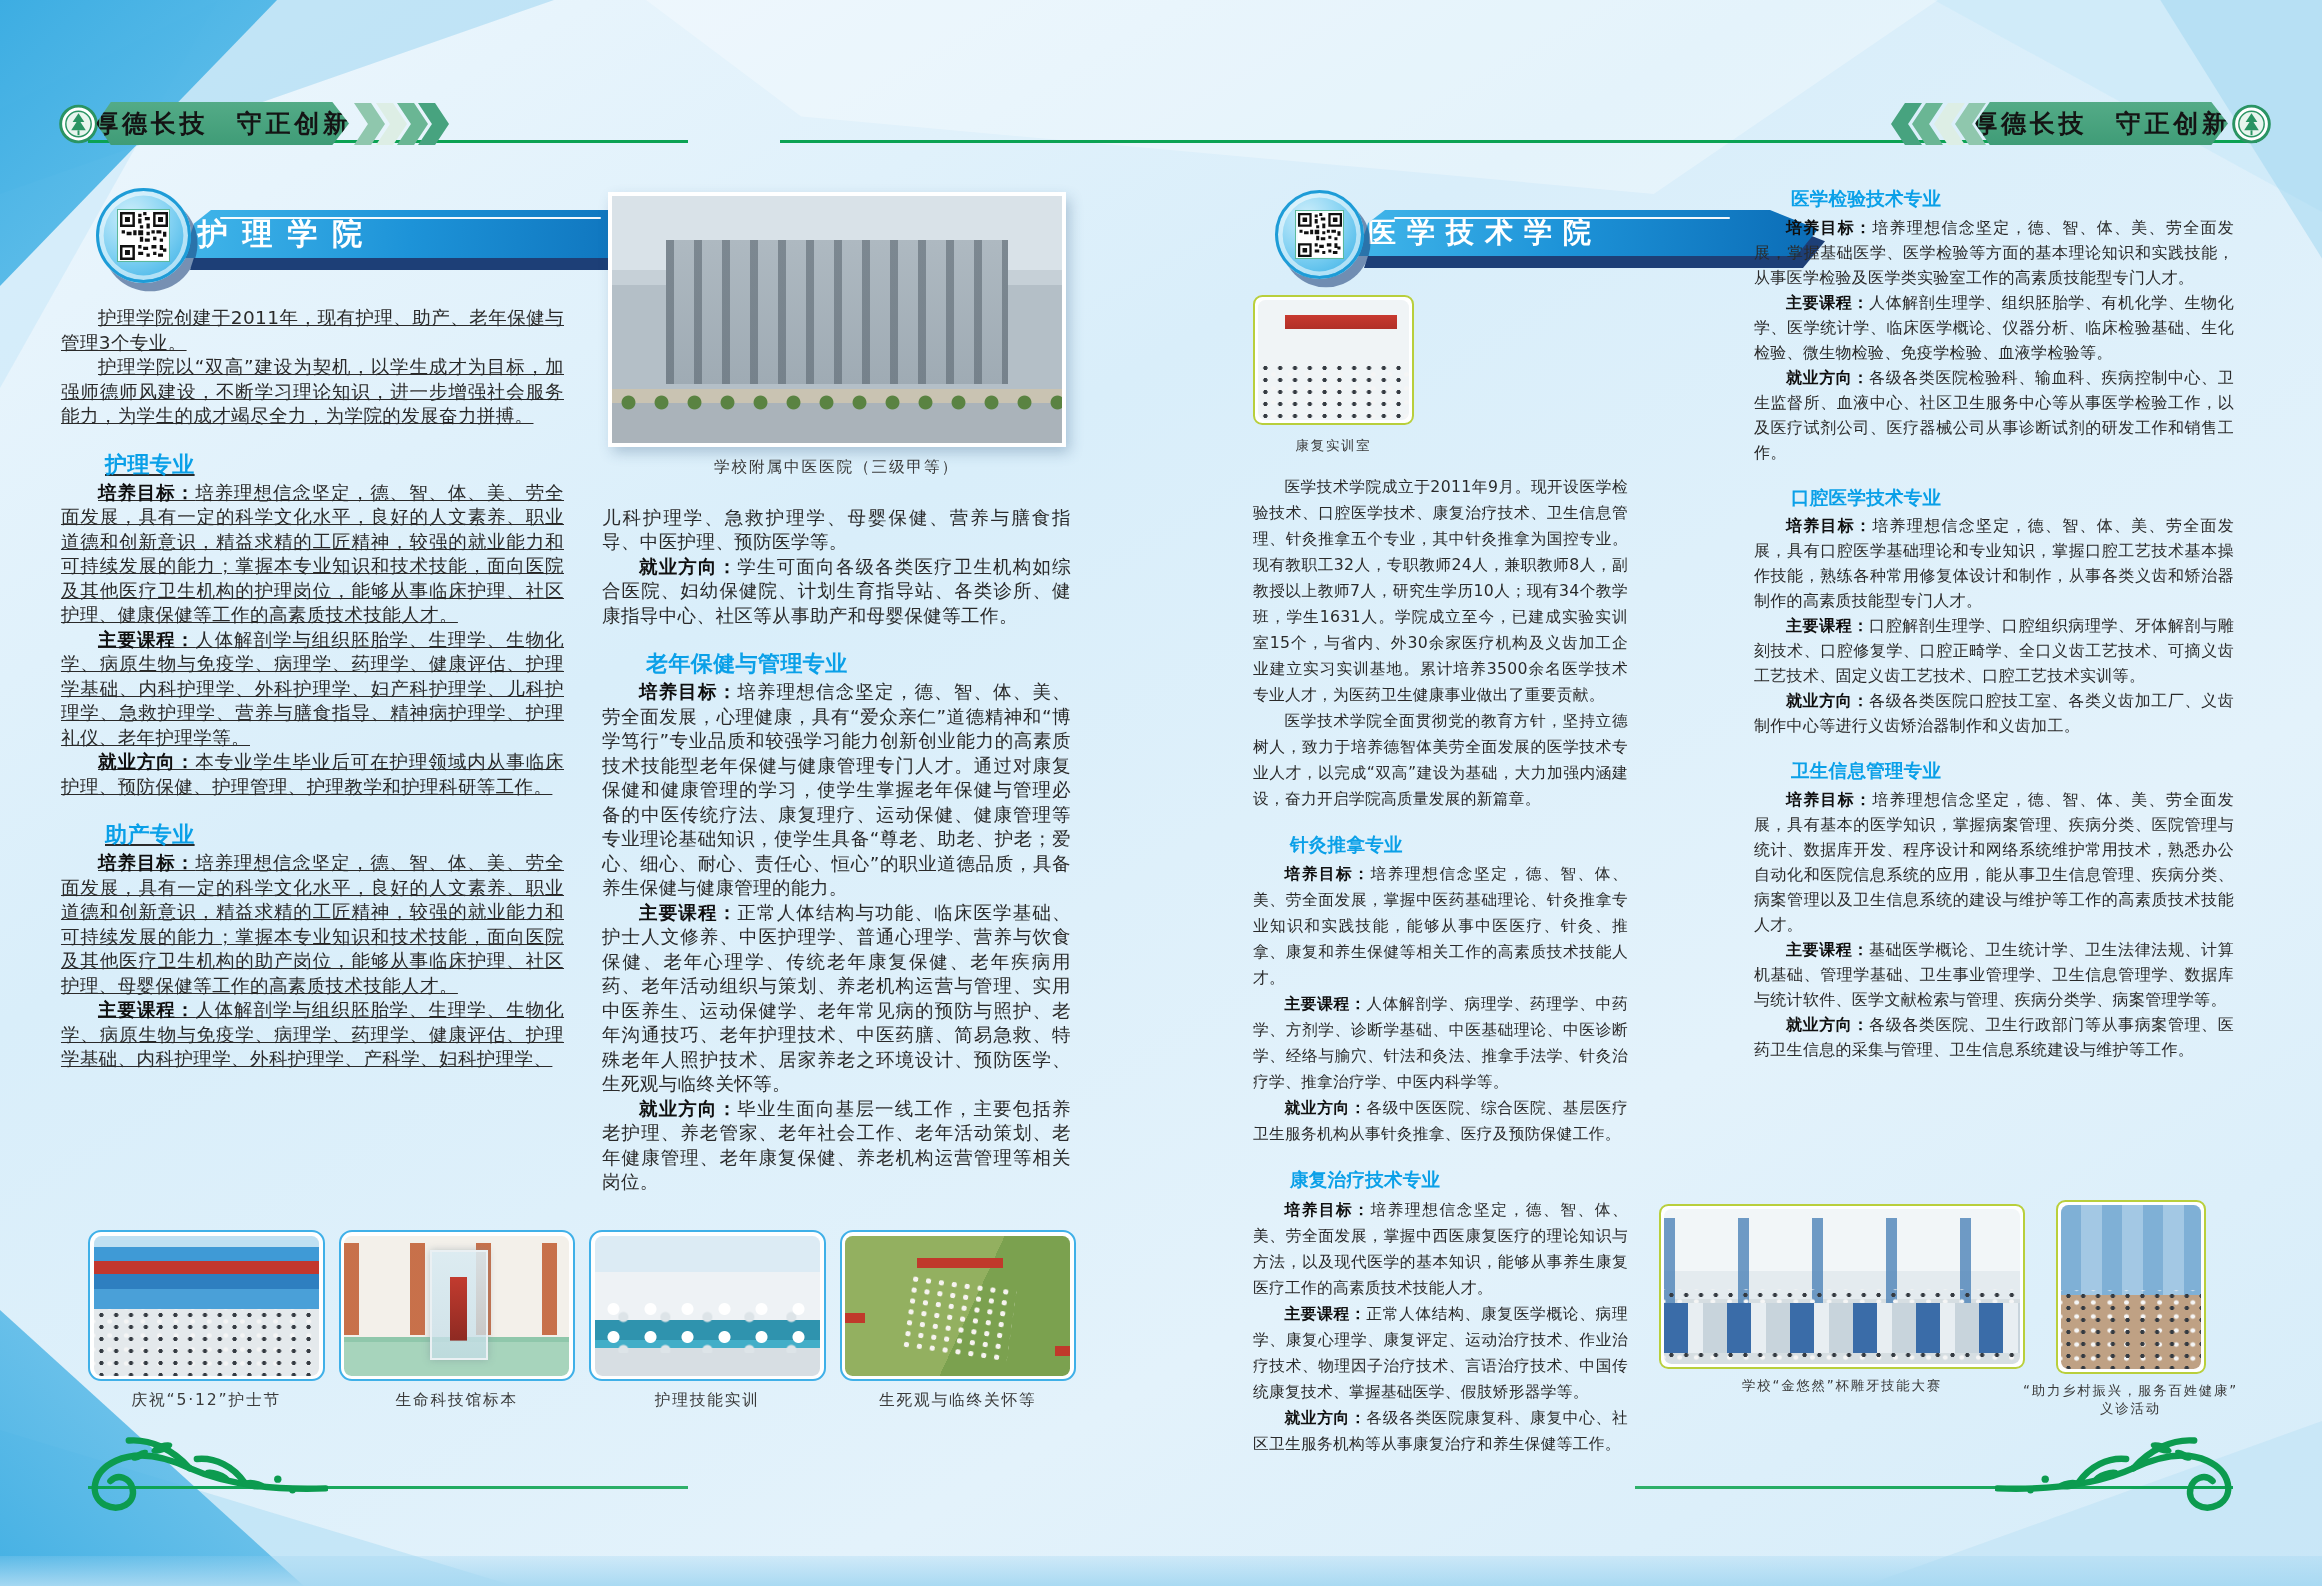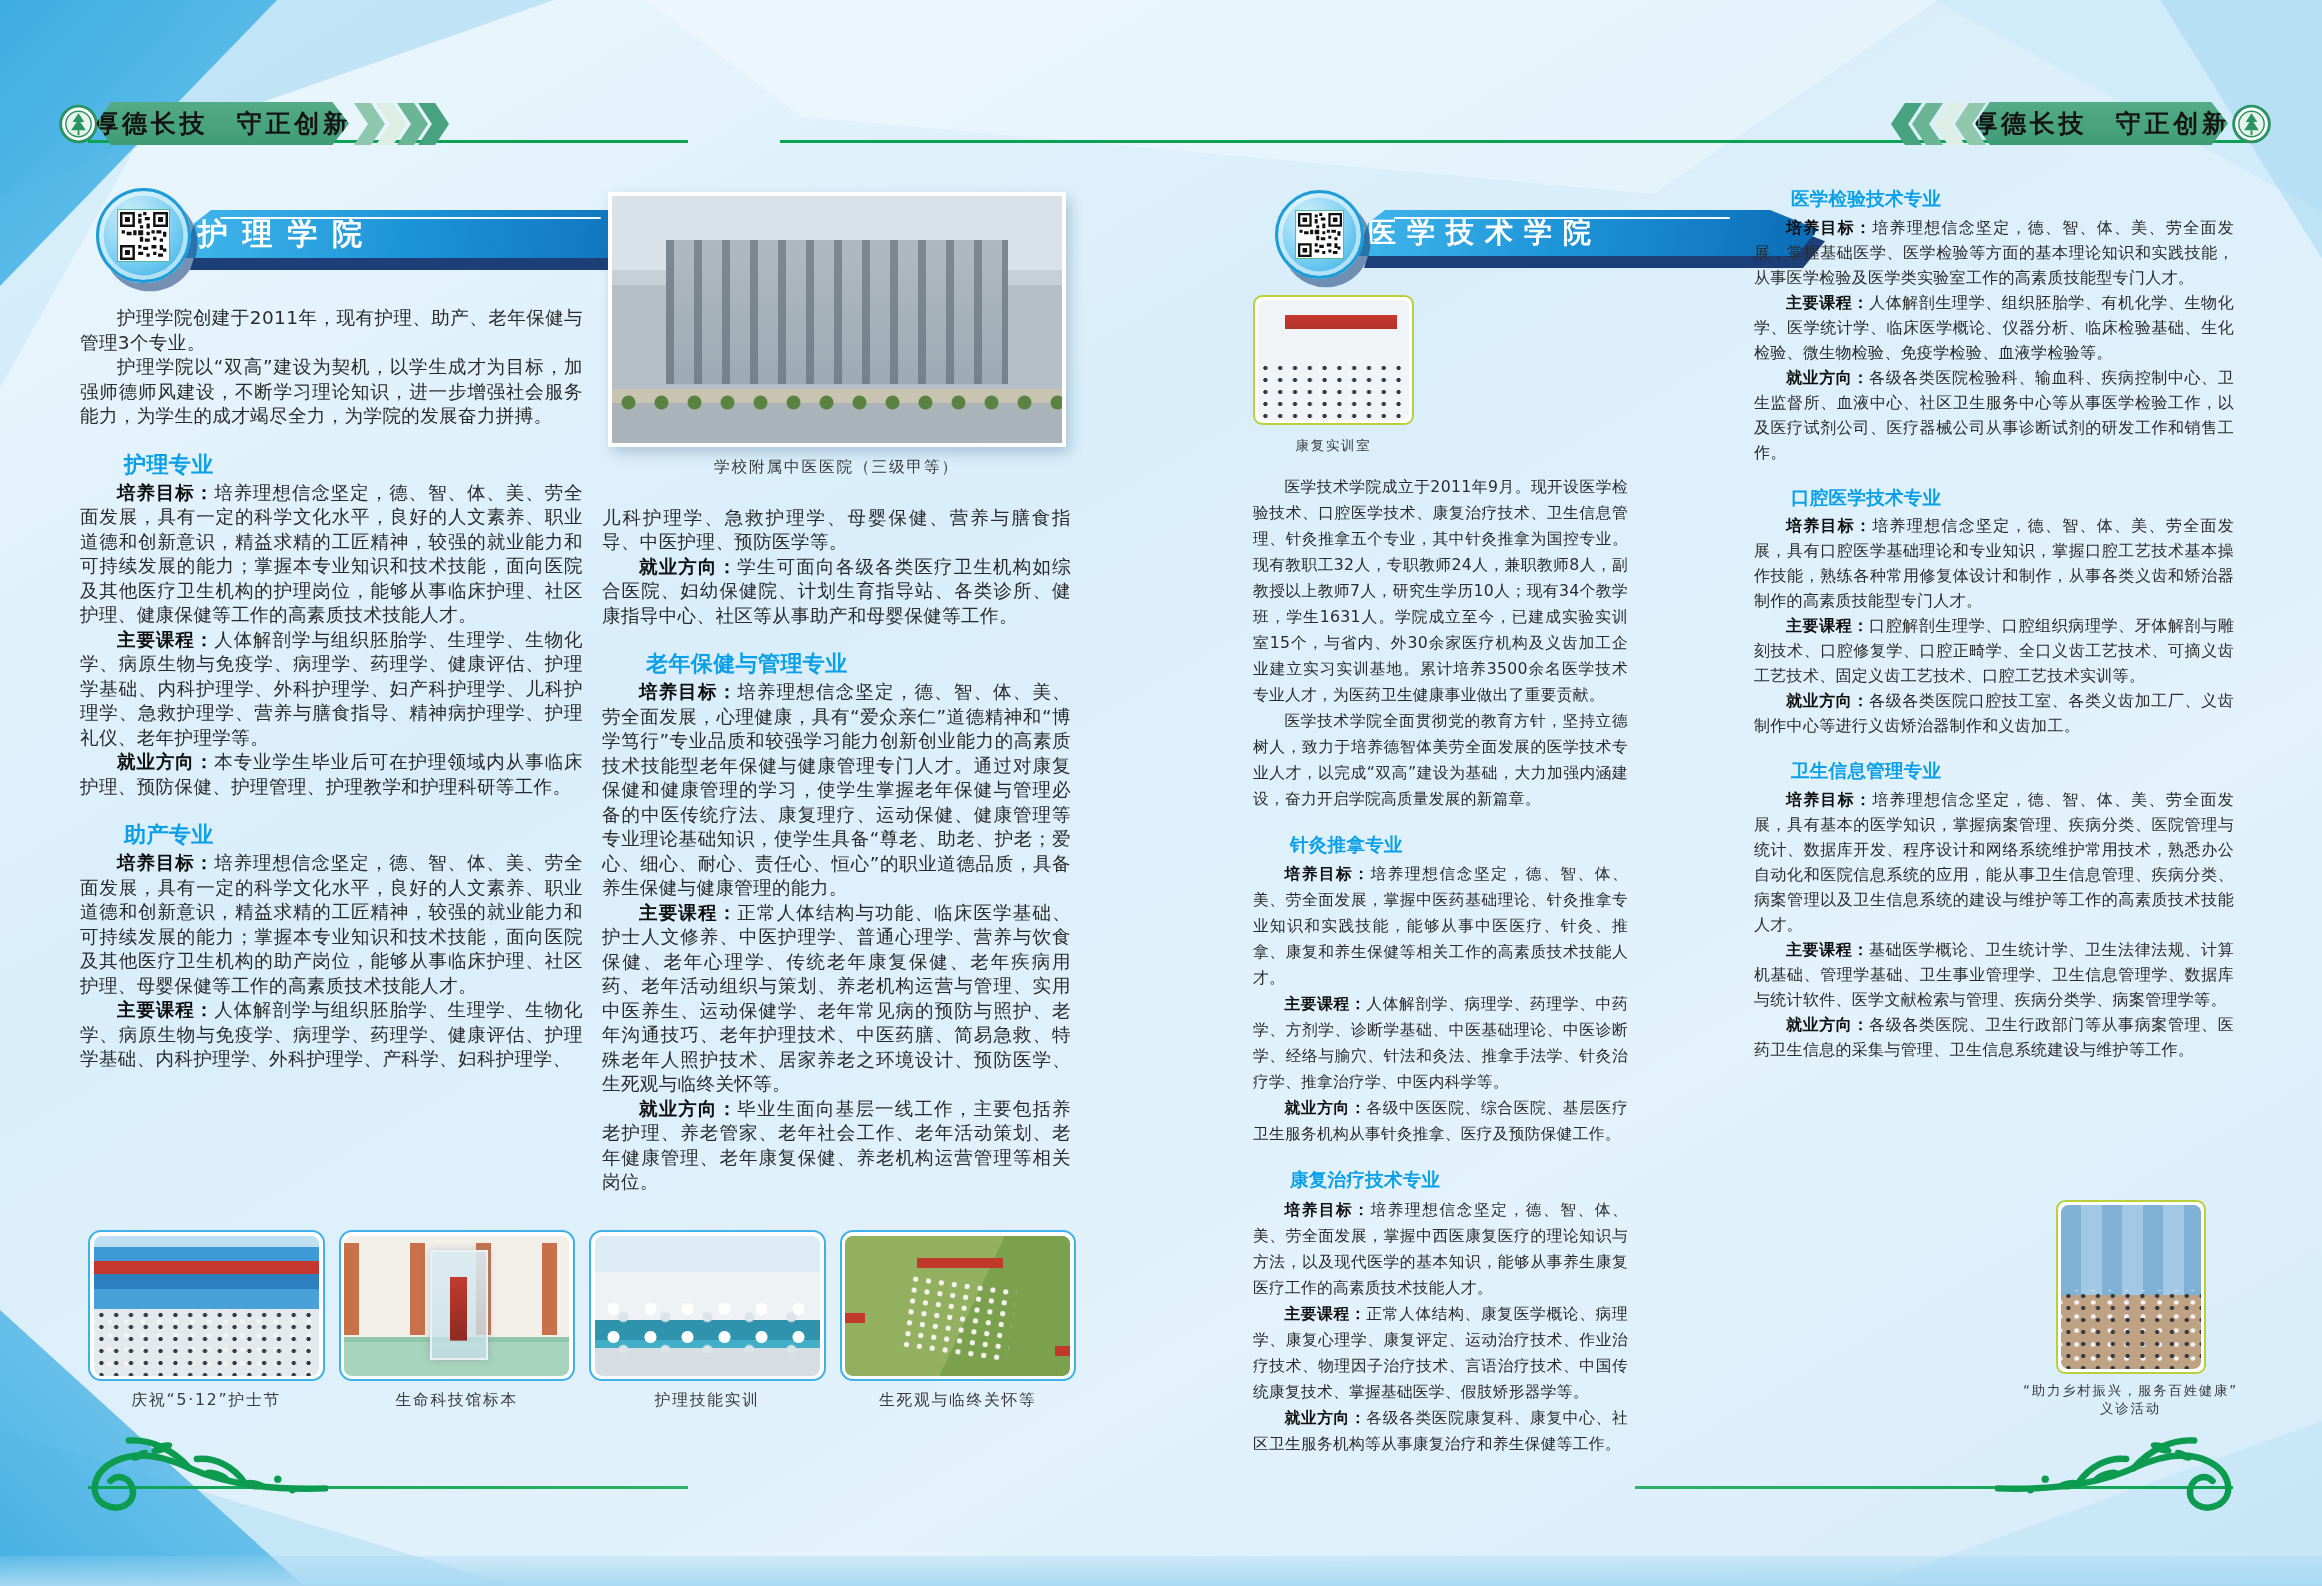--- a/index.html
+++ b/index.html
@@ -192,21 +192,21 @@
             <rect width="29" height="29" fill="#fff"></rect>
             <path fill="#101010" d="M0 0h9v9H0zM20 0h9v9h-9zM0 20h9v9H0z"></path>
             <path fill="#fff" d="M1.5 1.5h6v6h-6zM21.5 1.5h6v6h-6zM1.5 21.5h6v6h-6z"></path>
             <path fill="#101010" d="M3 3h3v3H3zM23 3h3v3h-3zM3 23h3v3H3z"></path>
             <path fill="#101010" d="M11 1h2v2h-2zM14 0h2v2h-2zM11 4h2v3h-2zM15 3h3v2h-3zM12 8h2v2h-2zM16 7h2v3h-2zM1 11h2v2H1zM4 12h3v2H4zM8 11h2v3H8zM11 11h3v3h-3zM16 12h2v2h-2zM19 11h2v2h-2zM22 11h3v2h-3zM26 12h2v3h-2zM12 15h2v3h-2zM15 16h3v2h-3zM20 15h2v2h-2zM24 16h2v2h-2zM11 20h2v2h-2zM14 21h3v2h-3zM19 20h3v2h-3zM24 20h2v3h-2zM11 24h3v2h-3zM16 25h2v2h-2zM20 24h2v2h-2zM23 25h3v2h-3zM26 22h2v2h-2z"></path>
           </svg>
       </div>
     </div>
   </div>
 
-  <div class="col lp" style="left:80px;top:306px;width:503px;">
+  <div class="col lp" style="left:61px;top:306px;width:503px;text-decoration:underline;">
     <p class="para">护理学院创建于2011年，现有护理、助产、老年保健与管理3个专业。</p>
     <p class="para">护理学院以“双高”建设为契机，以学生成才为目标，加强师德师风建设，不断学习理论知识，进一步增强社会服务能力，为学生的成才竭尽全力，为学院的发展奋力拼搏。</p>
 
     <h3 class="sec-title">护理专业</h3>
     <p class="para"><b class="lbl">培养目标：</b><span>培养理想信念坚定，德、智、体、美、劳全面发展，具有一定的科学文化水平，良好的人文素养、职业道德和创新意识，精益求精的工匠精神，较强的就业能力和可持续发展的能力；掌握本专业知识和技术技能，面向医院及其他医疗卫生机构的护理岗位，能够从事临床护理、社区护理、健康保健等工作的高素质技术技能人才。</span></p>
     <p class="para"><b class="lbl">主要课程：</b><span>人体解剖学与组织胚胎学、生理学、生物化学、病原生物与免疫学、病理学、药理学、健康评估、护理学基础、内科护理学、外科护理学、妇产科护理学、儿科护理学、急救护理学、营养与膳食指导、精神病护理学、护理礼仪、老年护理学等。</span></p>
     <p class="para"><b class="lbl">就业方向：</b><span>本专业学生毕业后可在护理领域内从事临床护理、预防保健、护理管理、护理教学和护理科研等工作。</span></p>
 
     <h3 class="sec-title">助产专业</h3>
     <p class="para"><b class="lbl">培养目标：</b><span>培养理想信念坚定，德、智、体、美、劳全面发展，具有一定的科学文化水平，良好的人文素养、职业道德和创新意识，精益求精的工匠精神，较强的就业能力和可持续发展的能力；掌握本专业知识和技术技能，面向医院及其他医疗卫生机构的助产岗位，能够从事临床护理、社区护理、母婴保健等工作的高素质技术技能人才。</span></p>
@@ -297,20 +297,28 @@
     <p class="para"><b class="lbl">培养目标：</b><span>培养理想信念坚定，德、智、体、美、劳全面发展，具有口腔医学基础理论和专业知识，掌握口腔工艺技术基本操作技能，熟练各种常用修复体设计和制作，从事各类义齿和矫治器制作的高素质技能型专门人才。</span></p>
     <p class="para"><b class="lbl">主要课程：</b><span>口腔解剖生理学、口腔组织病理学、牙体解剖与雕刻技术、口腔修复学、口腔正畸学、全口义齿工艺技术、可摘义齿工艺技术、固定义齿工艺技术、口腔工艺技术实训等。</span></p>
     <p class="para"><b class="lbl">就业方向：</b><span>各级各类医院口腔技工室、各类义齿加工厂、义齿制作中心等进行义齿矫治器制作和义齿加工。</span></p>
 
     <h3 class="sec-title">卫生信息管理专业</h3>
     <p class="para"><b class="lbl">培养目标：</b><span>培养理想信念坚定，德、智、体、美、劳全面发展，具有基本的医学知识，掌握病案管理、疾病分类、医院管理与统计、数据库开发、程序设计和网络系统维护常用技术，熟悉办公自动化和医院信息系统的应用，能从事卫生信息管理、疾病分类、病案管理以及卫生信息系统的建设与维护等工作的高素质技术技能人才。</span></p>
     <p class="para"><b class="lbl">主要课程：</b><span>基础医学概论、卫生统计学、卫生法律法规、计算机基础、管理学基础、卫生事业管理学、卫生信息管理学、数据库与统计软件、医学文献检索与管理、疾病分类学、病案管理学等。</span></p>
     <p class="para"><b class="lbl">就业方向：</b><span>各级各类医院、卫生行政部门等从事病案管理、医药卫生信息的采集与管理、卫生信息系统建设与维护等工作。</span></p>
   </div>
 
+  <figure style="position:absolute;left:1659px;top:1204px;width:366px;">
+    <div class="frame-lime">
+        <div class="art art-dentallab" style="height:155px;">
+          <i class="dots"></i>
+        </div>
+      </div>
+    <figcaption class="caption rp-cap">学校“金悠然”杯雕牙技能大赛</figcaption>
+  </figure>
   <figure style="position:absolute;left:2056px;top:1200px;width:150px;">
     <div class="frame-lime">
         <div class="art art-outreach" style="height:164px;">
           <i class="dots"></i>
         </div>
       </div>
     <figcaption class="caption rp-cap cap2">“助力乡村振兴，服务百姓健康”义诊活动</figcaption>
   </figure>
 
   <div class="orn-line" style="left:88px;top:1486px;width:600px;"></div>

